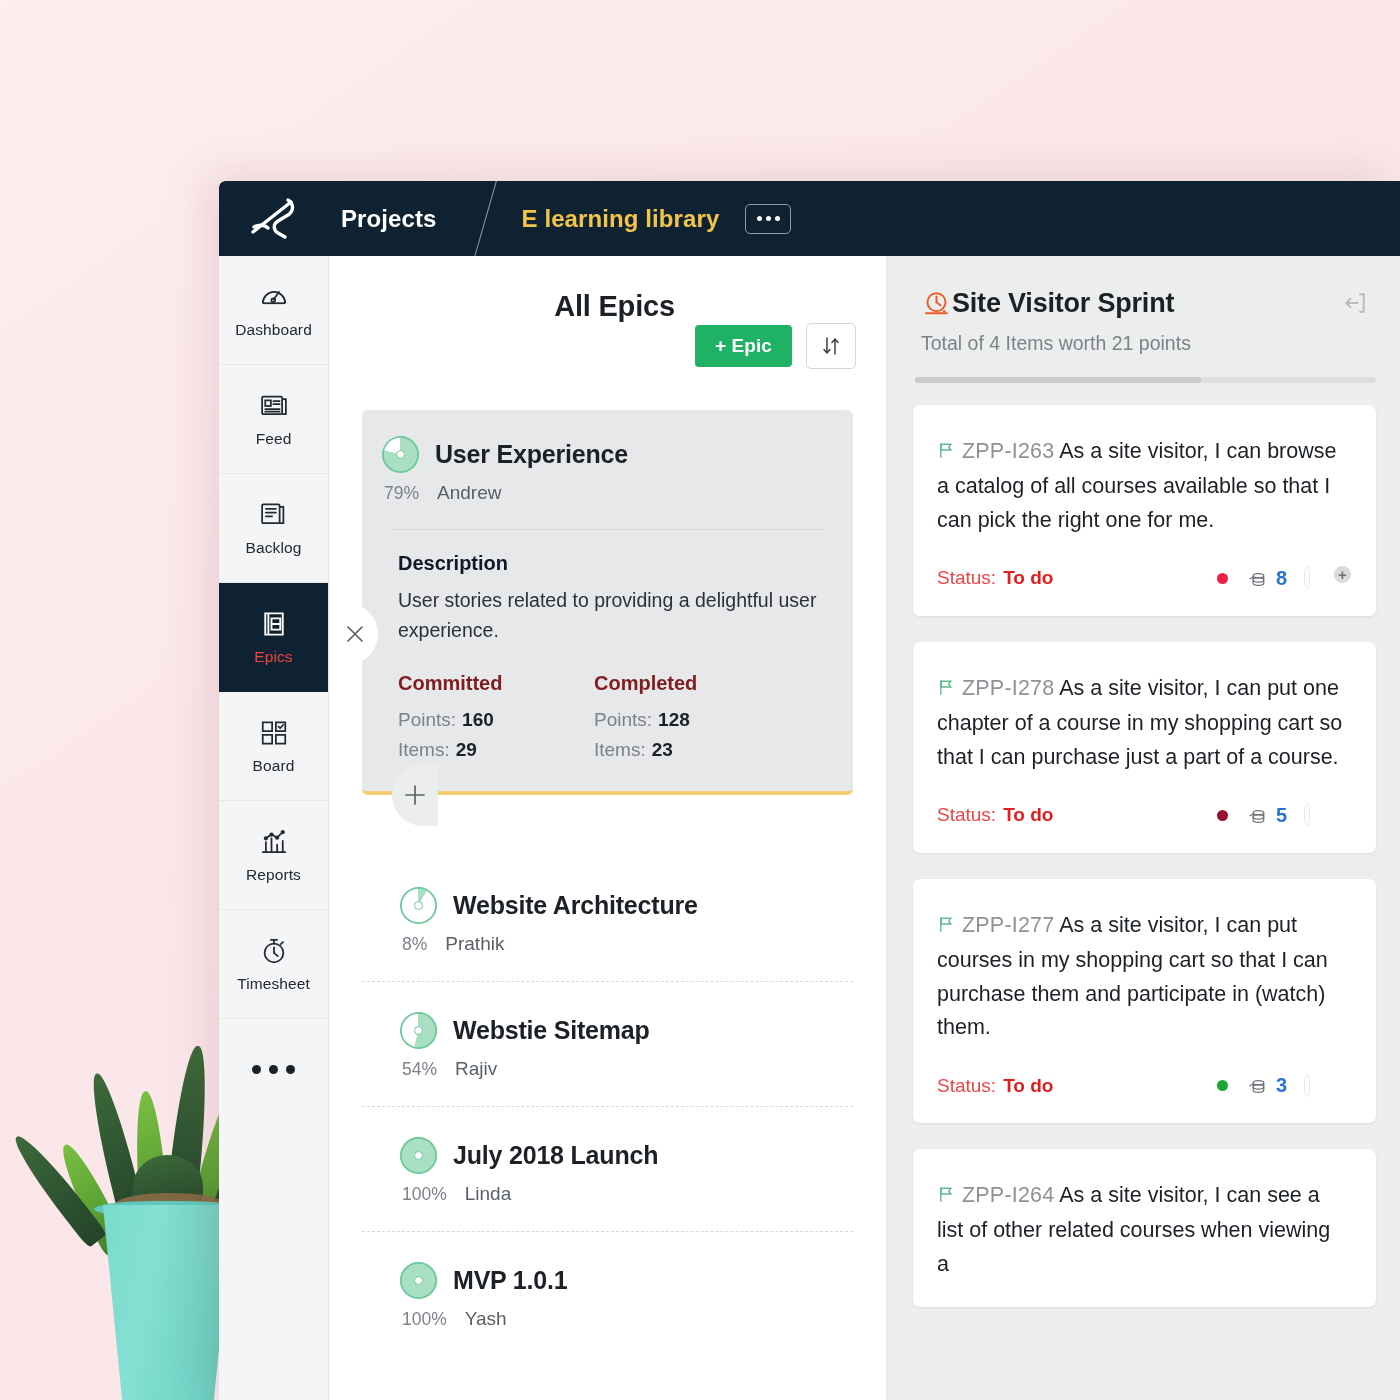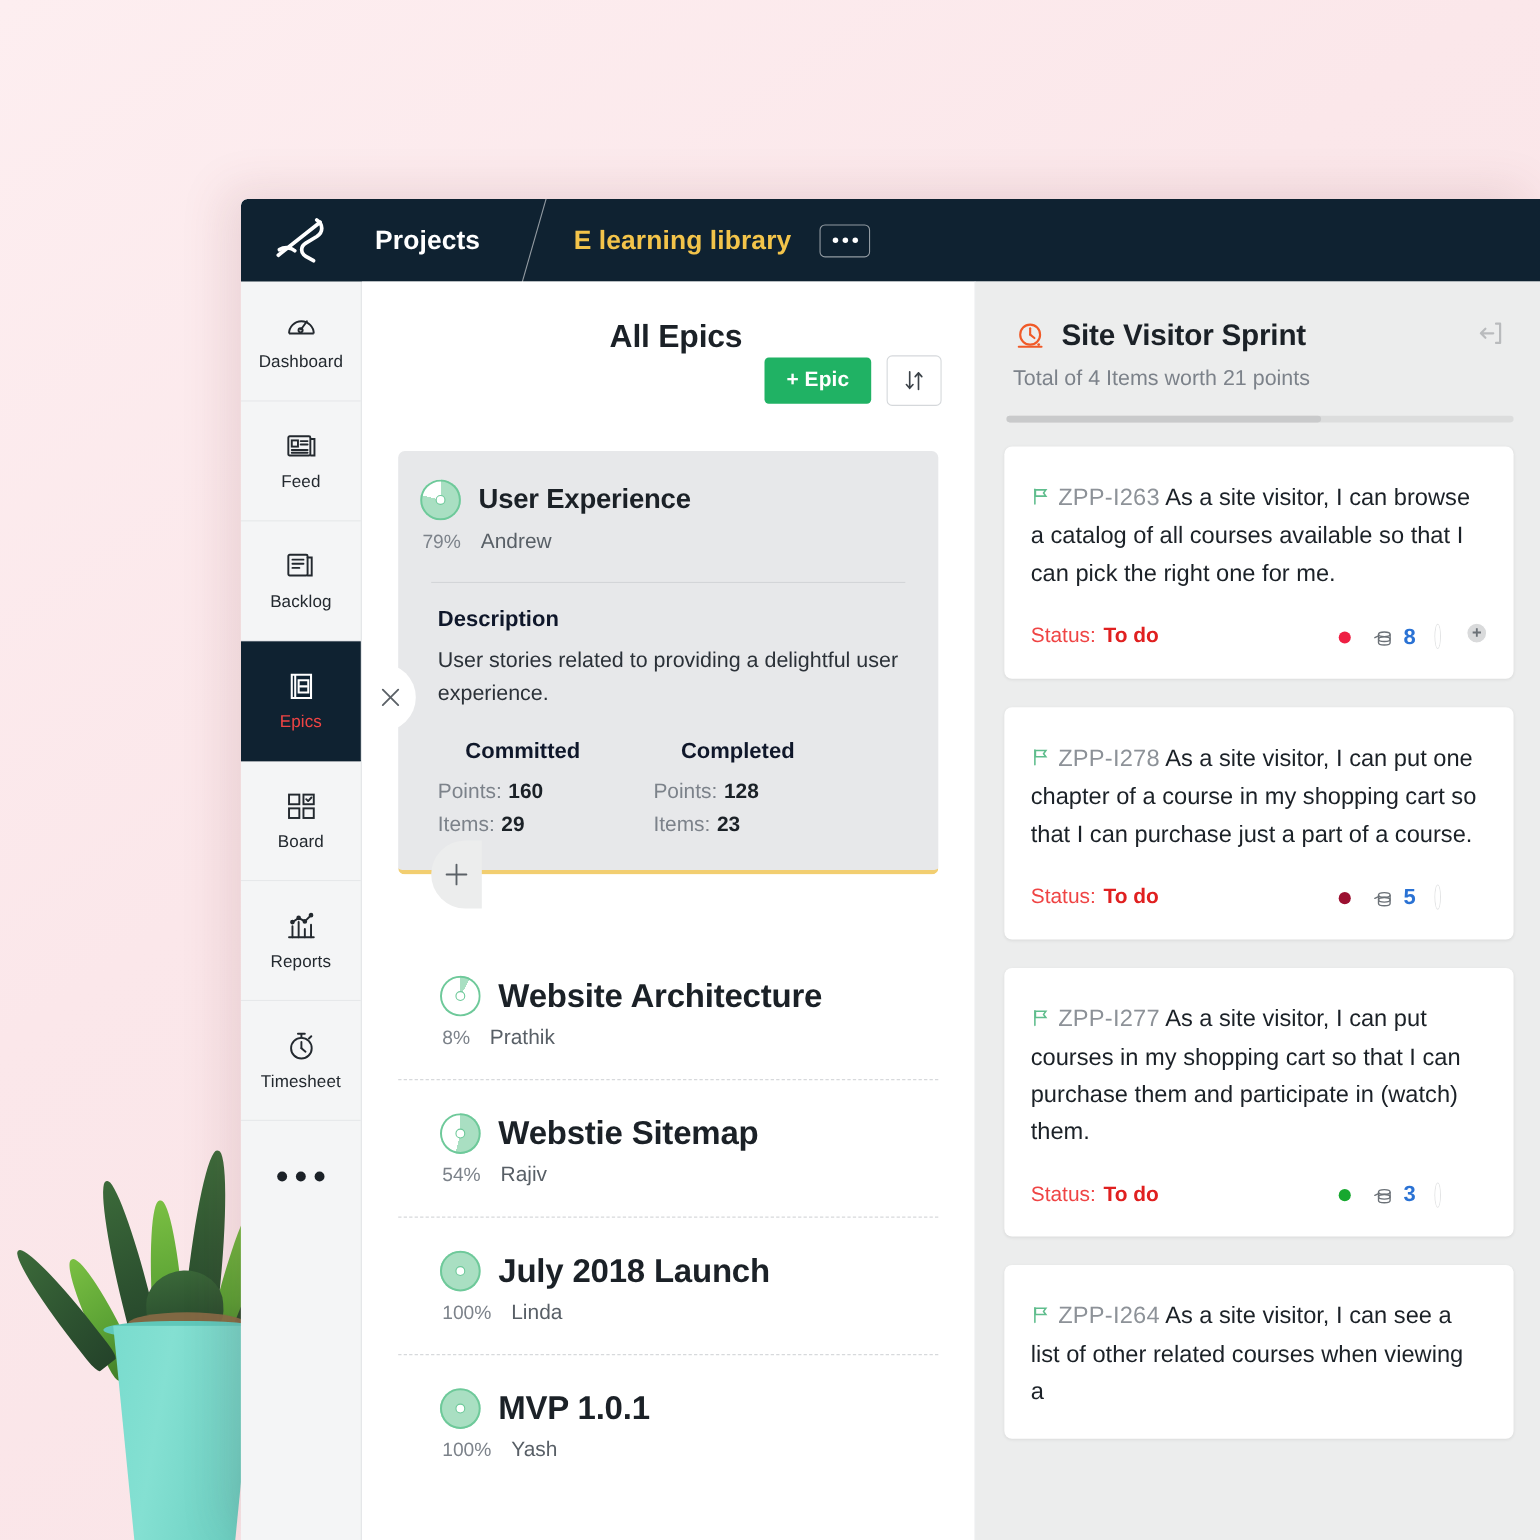--- a/index.html
+++ b/index.html
@@ -128,53 +128,53 @@
   .epic-exp-name { font-size: 25px; font-weight: 700; color: #1b2127; letter-spacing: -.2px; }
   .epic-exp-sub { margin-top: 9px; padding-left: 2px; display: flex; align-items: baseline; gap: 18px; }
   .epic-pct { font-size: 17.5px; color: #7c828a; }
   .epic-owner { font-size: 19px; color: #585f66; }
   .epic-exp-sep { height: 1px; background: #d3d5d8; margin: 25px 30px 0 30px; }
   .epic-desc { padding: 22px 36px 0 36px; }
   .epic-desc-h { font-size: 20px; font-weight: 700; color: #0f172a; margin-bottom: 11px; }
   .epic-desc-t { font-size: 19.5px; color: #2b3138; line-height: 1.52; }
   .epic-stats { display: flex; padding: 27px 36px 0 36px; }
   .stat-col { width: 196px; }
-  .stat-h { font-size: 20px; font-weight: 700; color: #0f172a; margin-bottom: 14px; margin-left: 25px; }
+  .stat-h { font-size: 20px; font-weight: 700; color: #7f1d1d; margin-bottom: 14px; }
   .stat-row { font-size: 19px; color: #7c828a; margin-bottom: 8px; }
   .stat-row b { color: #1b2127; font-weight: 700; margin-left: 6px; }
 
   .nub {
     position: absolute; top: 50%; transform: translateY(-50%);
     width: 46px; height: 62px; background: #fff;
     display: flex; align-items: center; justify-content: center; cursor: pointer;
   }
   .nub.left { left: -30px; border-radius: 0 34px 34px 0; }
   .nub.right { right: -30px; border-radius: 34px 0 0 34px; }
 
   
   .epic-list { padding: 0 33px; }
   .epic-item { padding: 30px 0 26px 38px; border-bottom: 1px dashed #d7d9dc; cursor: pointer; }
   .epic-item:last-child { border-bottom: none; }
   .epic-item-titlerow { display: flex; align-items: center; gap: 16px; }
-  .epic-item-name { font-size: 30px; font-weight: 700; color: #1b2127; letter-spacing: -.2px; }
+  .epic-item-name { font-size: 25px; font-weight: 700; color: #1b2127; letter-spacing: -.2px; }
   .epic-item-sub { margin-top: 9px; padding-left: 2px; display: flex; align-items: baseline; gap: 18px; }
 
   .donut { width: 37px; height: 37px; border-radius: 50%; position: relative; flex: 0 0 37px; }
   .donut .hub {
     position: absolute; left: 50%; top: 50%; width: 9px; height: 9px;
     margin: -4.5px 0 0 -4.5px; border-radius: 50%;
     background: #fff; border: 1.6px solid #6ec99a;
   }
 
   
   .right {
     flex: 1; background: #eceded; position: relative; overflow: hidden;
   }
   .right-head { padding: 32px 30px 0 34px; }
-  .right-titlerow { display: flex; align-items: center; gap: 13px; }
+  .right-titlerow { display: flex; align-items: flex-start; }
   .right-title { font-size: 27px; font-weight: 700; color: #1b2127; letter-spacing: -.2px; }
   .right-collapse { margin-left: auto; cursor: pointer; }
   .right-sub { font-size: 19.5px; color: #7c828a; margin-top: 10px; }
   .right-scroll-track {
     margin: 22px 24px 0 28px; height: 6px; border-radius: 3px; background: #dcdddd;
   }
   .right-scroll-thumb { width: 62%; height: 6px; border-radius: 3px; background: #c9cacb; }
 
   .story-list { padding: 22px 24px 0 26px; }
   .story-card {

